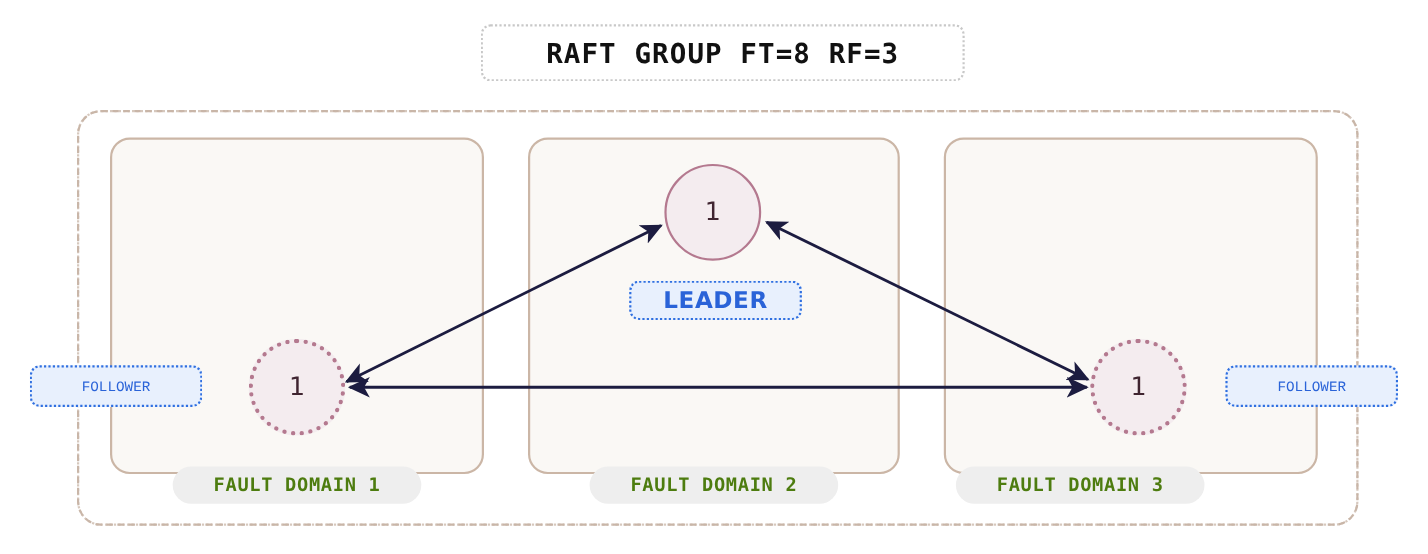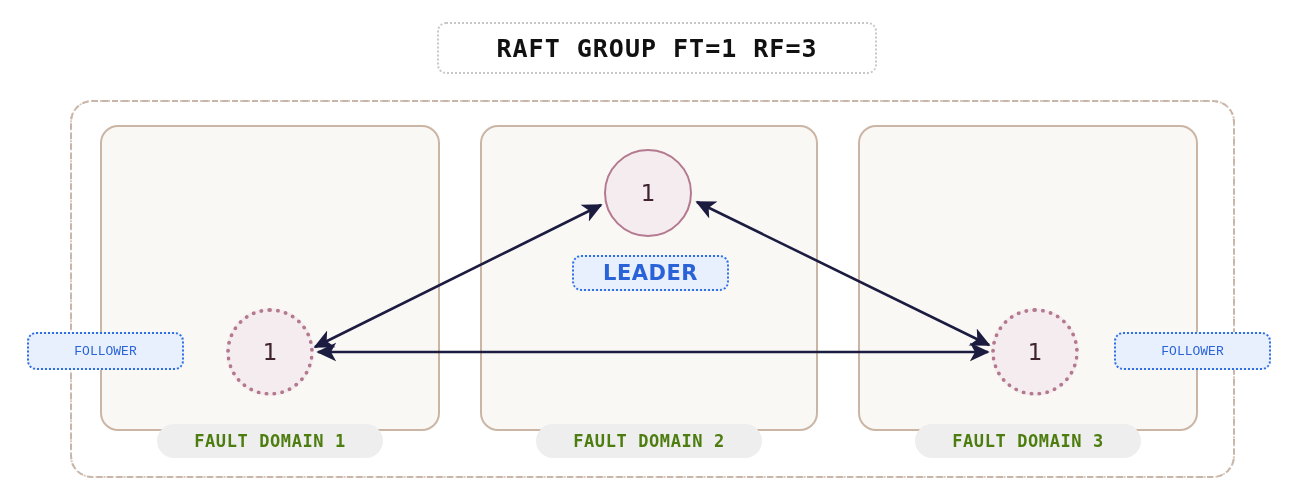--- a/index.html
+++ b/index.html
@@ -94,21 +94,21 @@
   .fd-pill span {
     font-family: "DejaVu Sans Mono", monospace;
     font-weight: bold;
     font-size: 17px;
     letter-spacing: 0.6px;
     color: #4d7c0f;
     white-space: pre;
   }
   #fd-pill-1 { left: 157px; width: 226px; }
   #fd-pill-2 { left: 536px; width: 226px; }
-  #fd-pill-3 { left: 915px; width: 226px; }
+  #fd-pill-3 { left: 869px; width: 226px; }
 
   
   #arrows {
     position: absolute;
     left: 0; top: 0;
     width: 1298px;
     height: 504px;
     pointer-events: none;
   }
 
@@ -188,21 +188,21 @@
     font-size: 13px;
     letter-spacing: 0px;
   }
 </style>
 </head>
 <body>
 
 <div id="canvas">
 
   <div class="title-box">
-    <div class="title-text">RAFT GROUP FT=1 RF=3</div>
+    <div class="title-text">RAFT GROUP FT=8 RF=3</div>
   </div>
 
   <div class="outer-boundary"></div>
 
   <div class="fd-box" id="fd-box-1"></div>
   <div class="fd-box" id="fd-box-2"></div>
   <div class="fd-box" id="fd-box-3"></div>
 
   <svg id="arrows" viewBox="0 0 1298 504" xmlns="http://www.w3.org/2000/svg">
     <defs>

